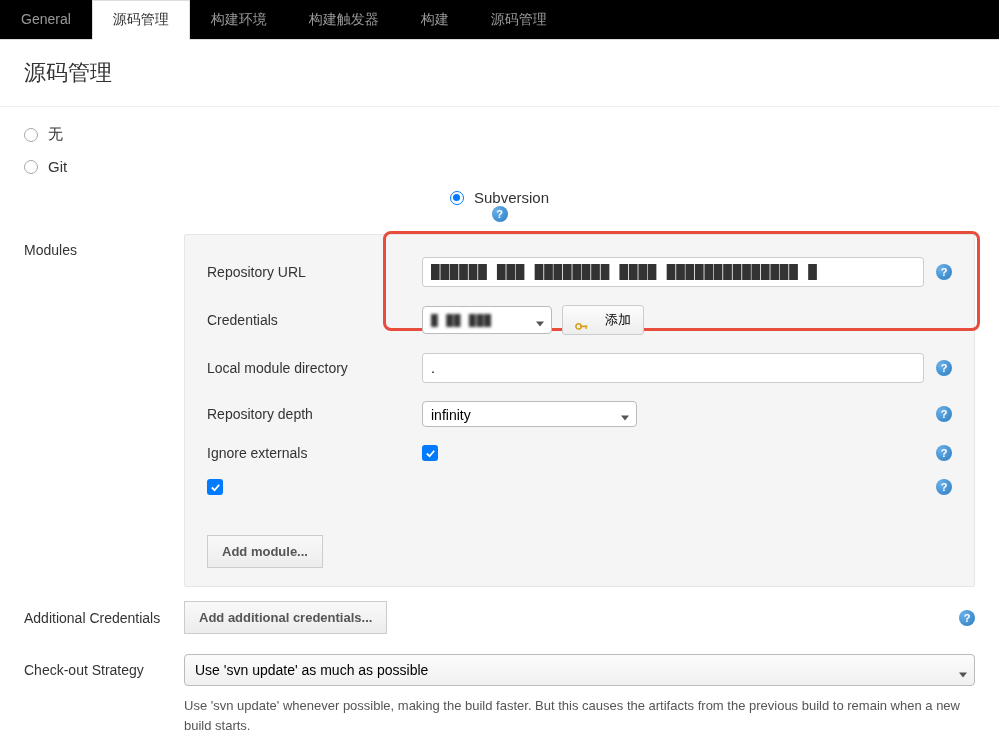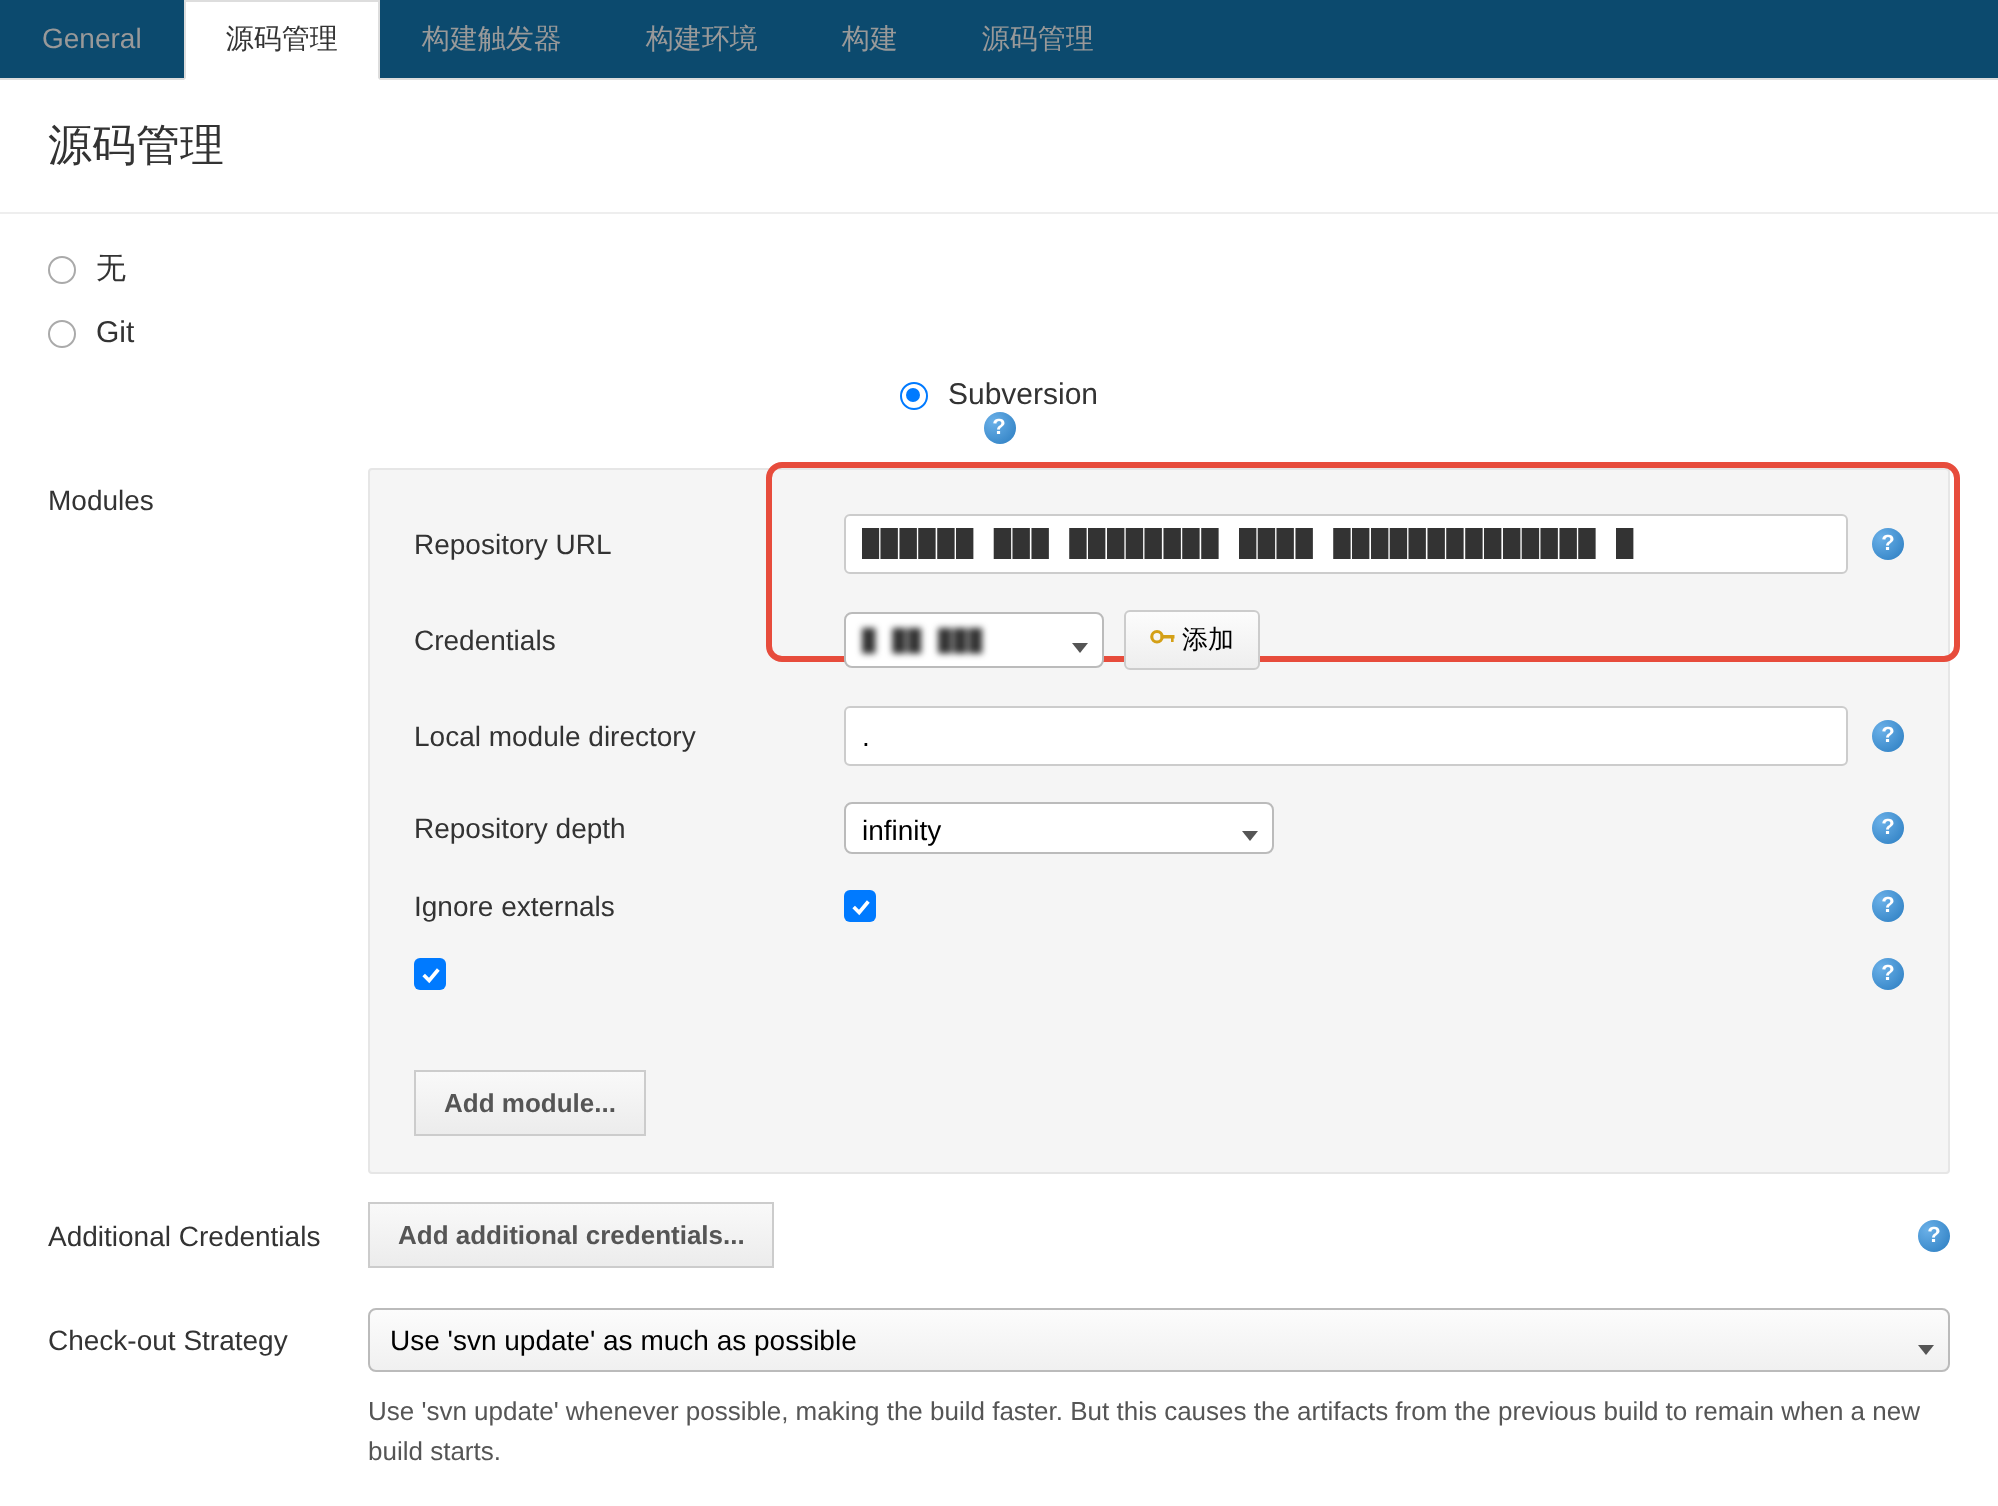--- a/index.html
+++ b/index.html
@@ -8,21 +8,21 @@
       font-size: 14px;
       color: #333;
       background: #fff;
       width: 999px;
     }
     
     
     .tabs {
       display: flex;
       border-bottom: 1px solid #ddd;
-      background: #0c4a6e;
+      background: #000000;
       padding: 0;
     }
     .tab {
       padding: 10px 20px;
       color: #999;
       cursor: pointer;
       border: 1px solid transparent;
       border-bottom: none;
       margin-bottom: -1px;
     }
@@ -196,22 +196,22 @@
     }
     
     .btn {
       padding: 5px 12px;
       border: 1px solid #ccc;
       border-radius: 3px;
       background: linear-gradient(#fcfcfc, #eee);
       cursor: pointer;
       font-size: 13px;
       display: inline-flex;
-      align-items: flex-start;
-      gap: 2px;
+      align-items: flex-end;
+      gap: 16px;
     }
     
     .key-icon {
       display: inline-block;
       width: 14px;
       height: 10px;
     }
     
     .checkbox {
       width: 16px;
@@ -301,22 +301,22 @@
       white-space: nowrap;
       overflow: hidden;
     }
   </style>
 </head>
 <body>
 
 <div class="tabs">
   <div class="tab">General</div>
   <div class="tab active">源码管理</div>
+  <div class="tab">构建环境</div>
   <div class="tab">构建触发器</div>
-  <div class="tab">构建环境</div>
   <div class="tab">构建</div>
   <div class="tab">源码管理</div>
 </div>
 
 <div class="section-title">源码管理</div>
 
 <div class="content">
 
   <div class="radio-group">
     <div class="radio-option">

